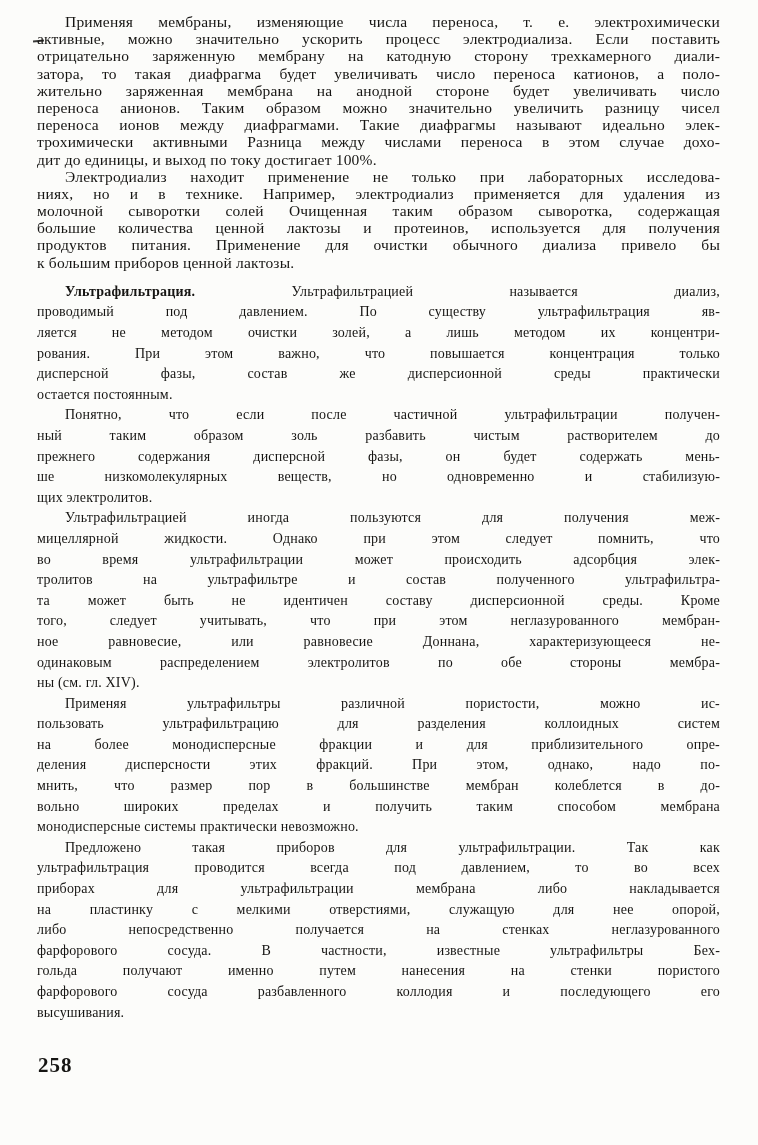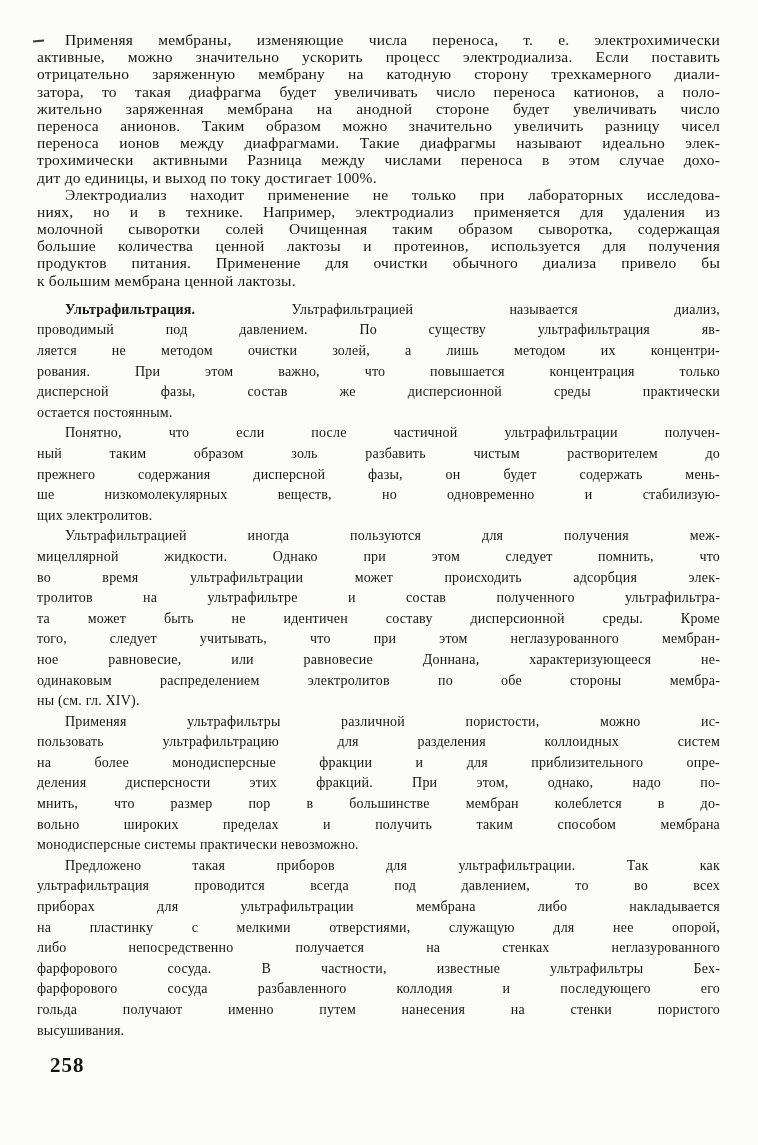--- a/index.html
+++ b/index.html
@@ -12,21 +12,21 @@
     width: 758px;
     height: 1145px;
     background: #fcfcfa;
     overflow: hidden;
     font-family: "Liberation Serif", "DejaVu Serif", serif;
     color: #161513;
   }
   .text-block {
     position: absolute;
     left: 37px;
-    top: 31px;
+    top: 13px;
     width: 683px;
   }
   .para { margin: 0; }
   .para.small {
     font-size: 15.5px;
     line-height: 17.2px;
     letter-spacing: 0.2px;
   }
   .para.body {
     font-size: 14px;
@@ -43,21 +43,21 @@
   .para.small .line { height: 17.2px; }
   .para.body .line { height: 20.6px; }
   .line.last {
     text-align-last: left;
     white-space: normal;
   }
   .line.first { text-indent: 28px; }
   .line b { font-weight: bold; }
   .page-number {
     position: absolute;
-    left: 50px;
+    left: 38px;
     top: 1053px;
     font-size: 21px;
     font-weight: bold;
     letter-spacing: 1px;
   }
   .scan-dash {
     position: absolute;
     left: 33px;
     top: 40px;
     width: 11px;
@@ -82,21 +82,21 @@
         <div class="line">переноса ионов между диафрагмами. Такие диафрагмы называют идеально элек-</div>
         <div class="line">трохимически активными Разница между числами переноса в этом случае дохо-</div>
         <div class="line last">дит до единицы, и выход по току достигает 100%.</div>
       </div>
       <div class="para small">
         <div class="line first">Электродиализ находит применение не только при лабораторных исследова-</div>
         <div class="line">ниях, но и в технике. Например, электродиализ применяется для удаления из</div>
         <div class="line">молочной сыворотки солей Очищенная таким образом сыворотка, содержащая</div>
         <div class="line">большие количества ценной лактозы и протеинов, используется для получения</div>
         <div class="line">продуктов питания. Применение для очистки обычного диализа привело бы</div>
-        <div class="line last">к большим мембрана ценной лактозы.</div>
+        <div class="line last">к большим приборов ценной лактозы.</div>
       </div>
       <div class="para body gap">
         <div class="line first"><b>Ультрафильтрация.</b>&nbsp;Ультрафильтрацией называется диализ,</div>
         <div class="line">проводимый под давлением. По существу ультрафильтрация яв-</div>
         <div class="line">ляется не методом очистки золей, а лишь методом их концентри-</div>
         <div class="line">рования. При этом важно, что повышается концентрация только</div>
         <div class="line">дисперсной фазы, состав же дисперсионной среды практически</div>
         <div class="line last">остается постоянным.</div>
       </div>
       <div class="para body">
@@ -126,19 +126,19 @@
         <div class="line">вольно широких пределах и получить таким способом мембрана</div>
         <div class="line last">монодисперсные системы практически невозможно.</div>
       </div>
       <div class="para body">
         <div class="line first">Предложено такая приборов для ультрафильтрации. Так как</div>
         <div class="line">ультрафильтрация проводится всегда под давлением, то во всех</div>
         <div class="line">приборах для ультрафильтрации мембрана либо накладывается</div>
         <div class="line">на пластинку с мелкими отверстиями, служащую для нее опорой,</div>
         <div class="line">либо непосредственно получается на стенках неглазурованного</div>
         <div class="line">фарфорового сосуда. В частности, известные ультрафильтры Бех-</div>
+        <div class="line">гольда получают именно путем нанесения на стенки пористого</div>
         <div class="line">фарфорового сосуда разбавленного коллодия и последующего его</div>
-        <div class="line">гольда получают именно путем нанесения на стенки пористого</div>
         <div class="line last">высушивания.</div>
       </div>
     </div>
   <div class="page-number">258</div>
 </div>
 
 </body></html>

